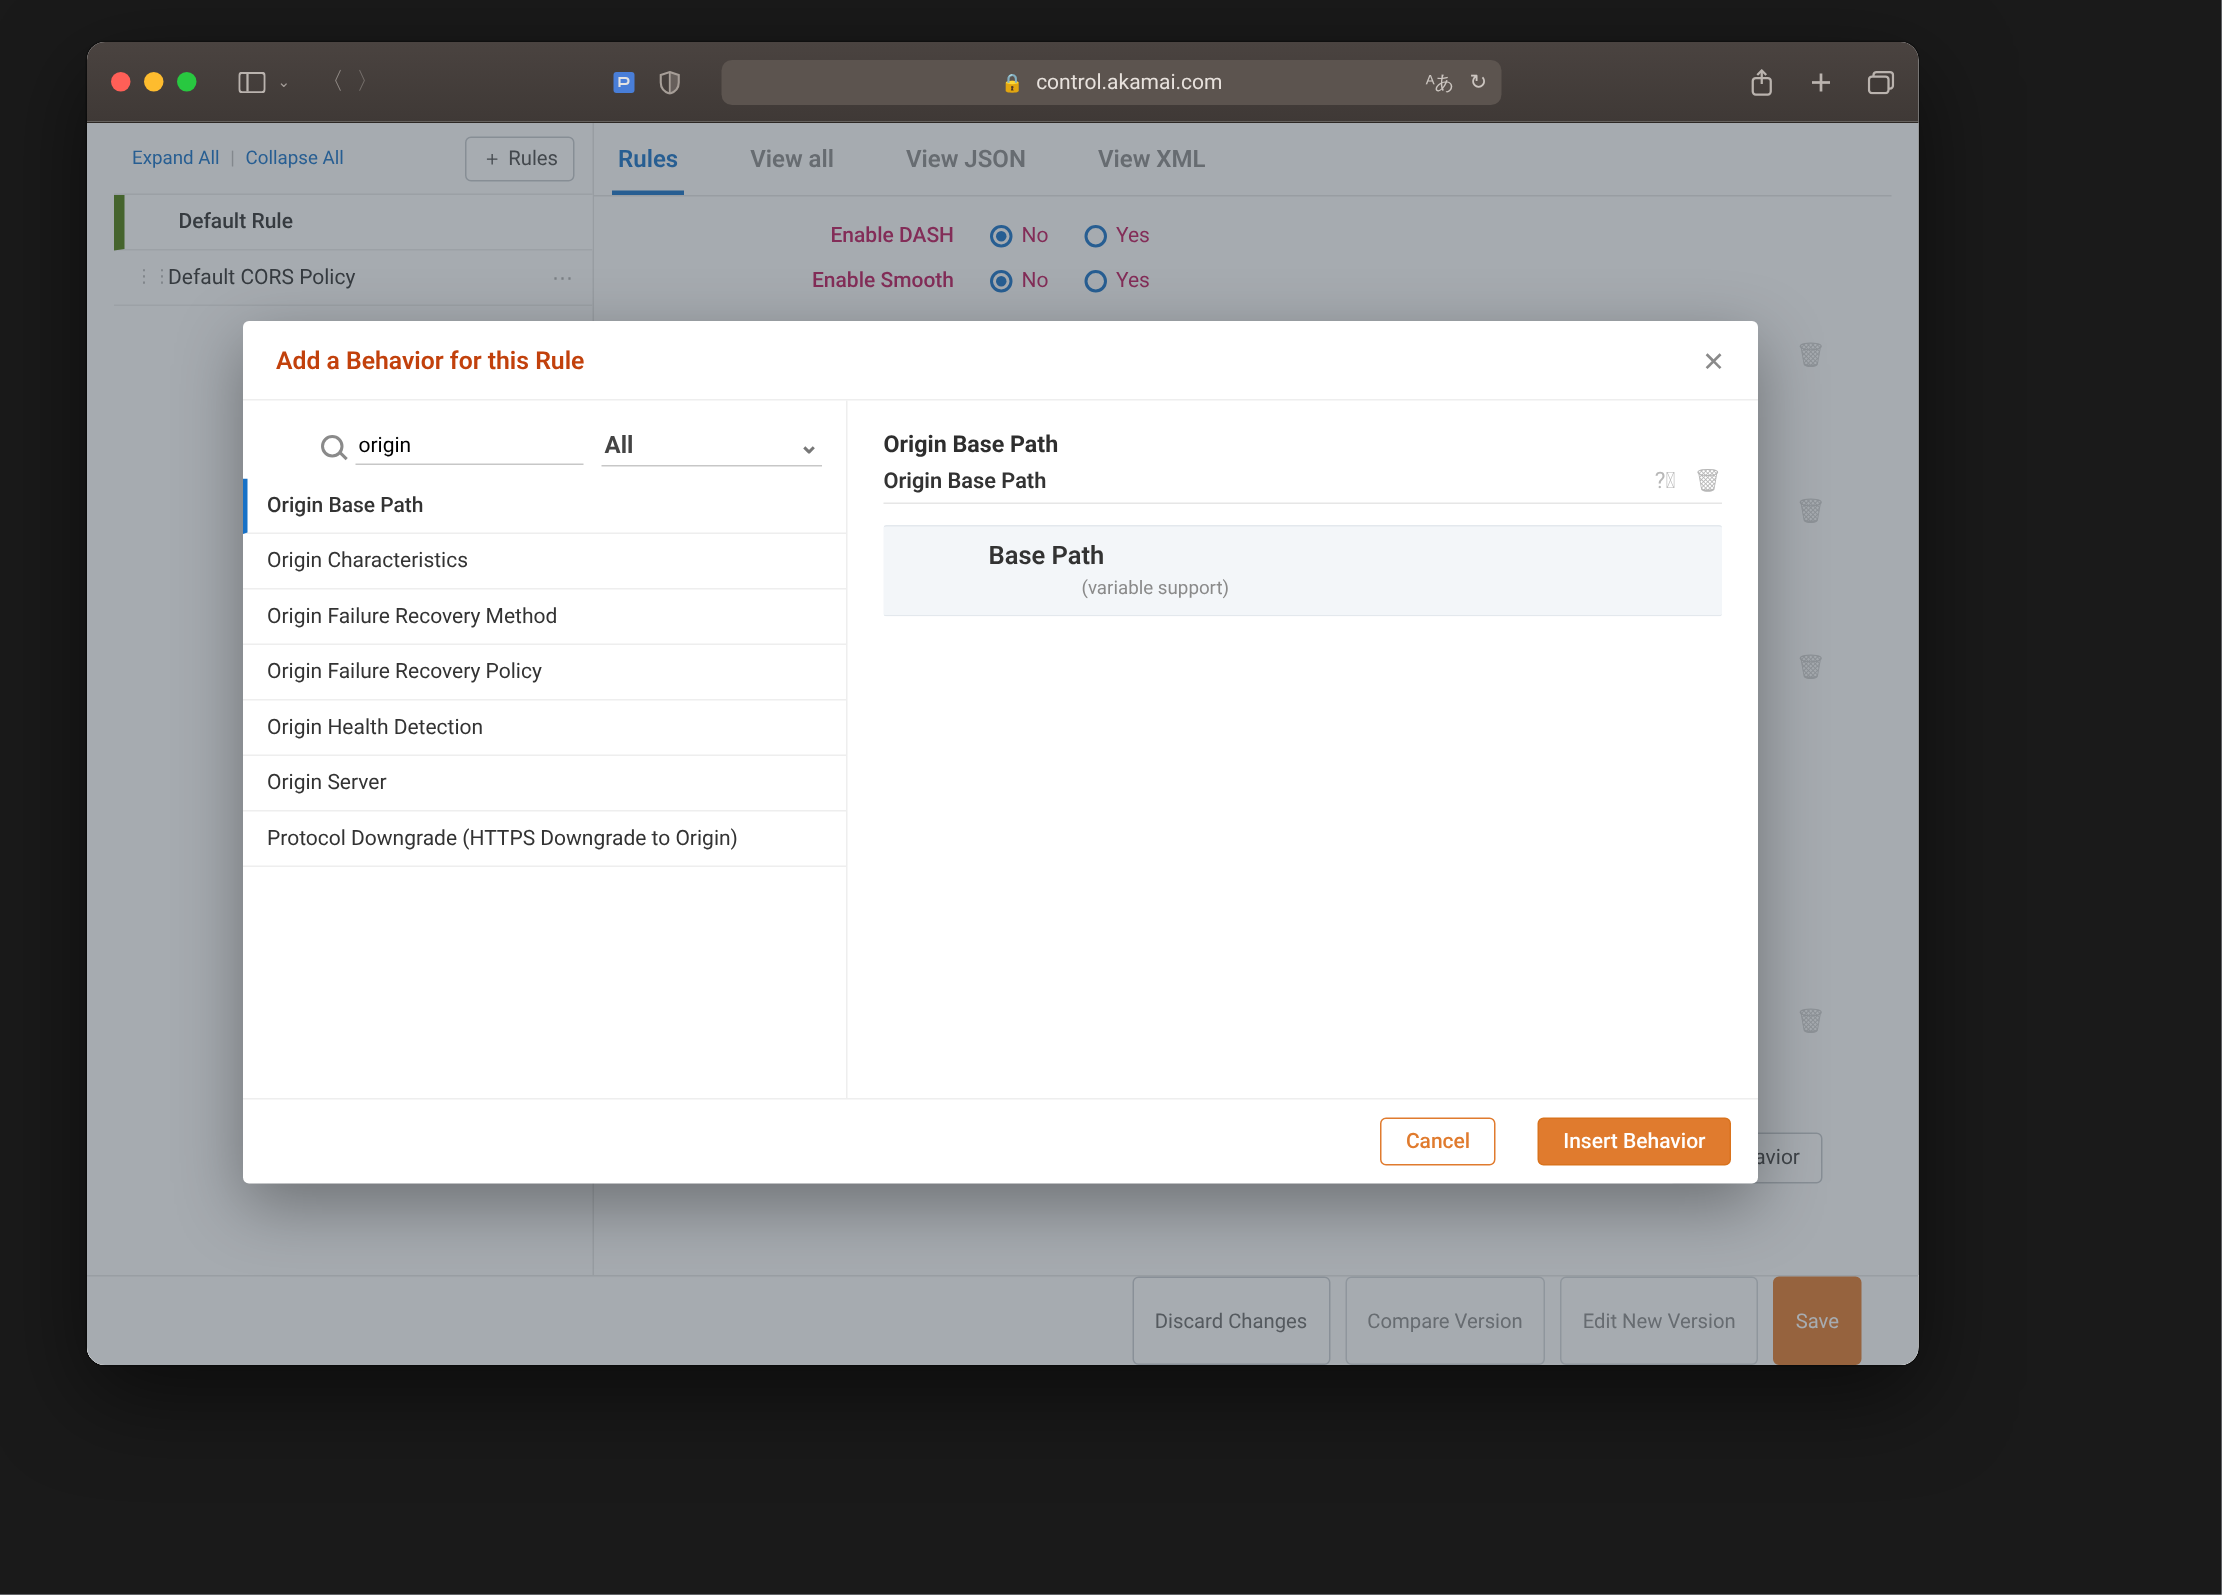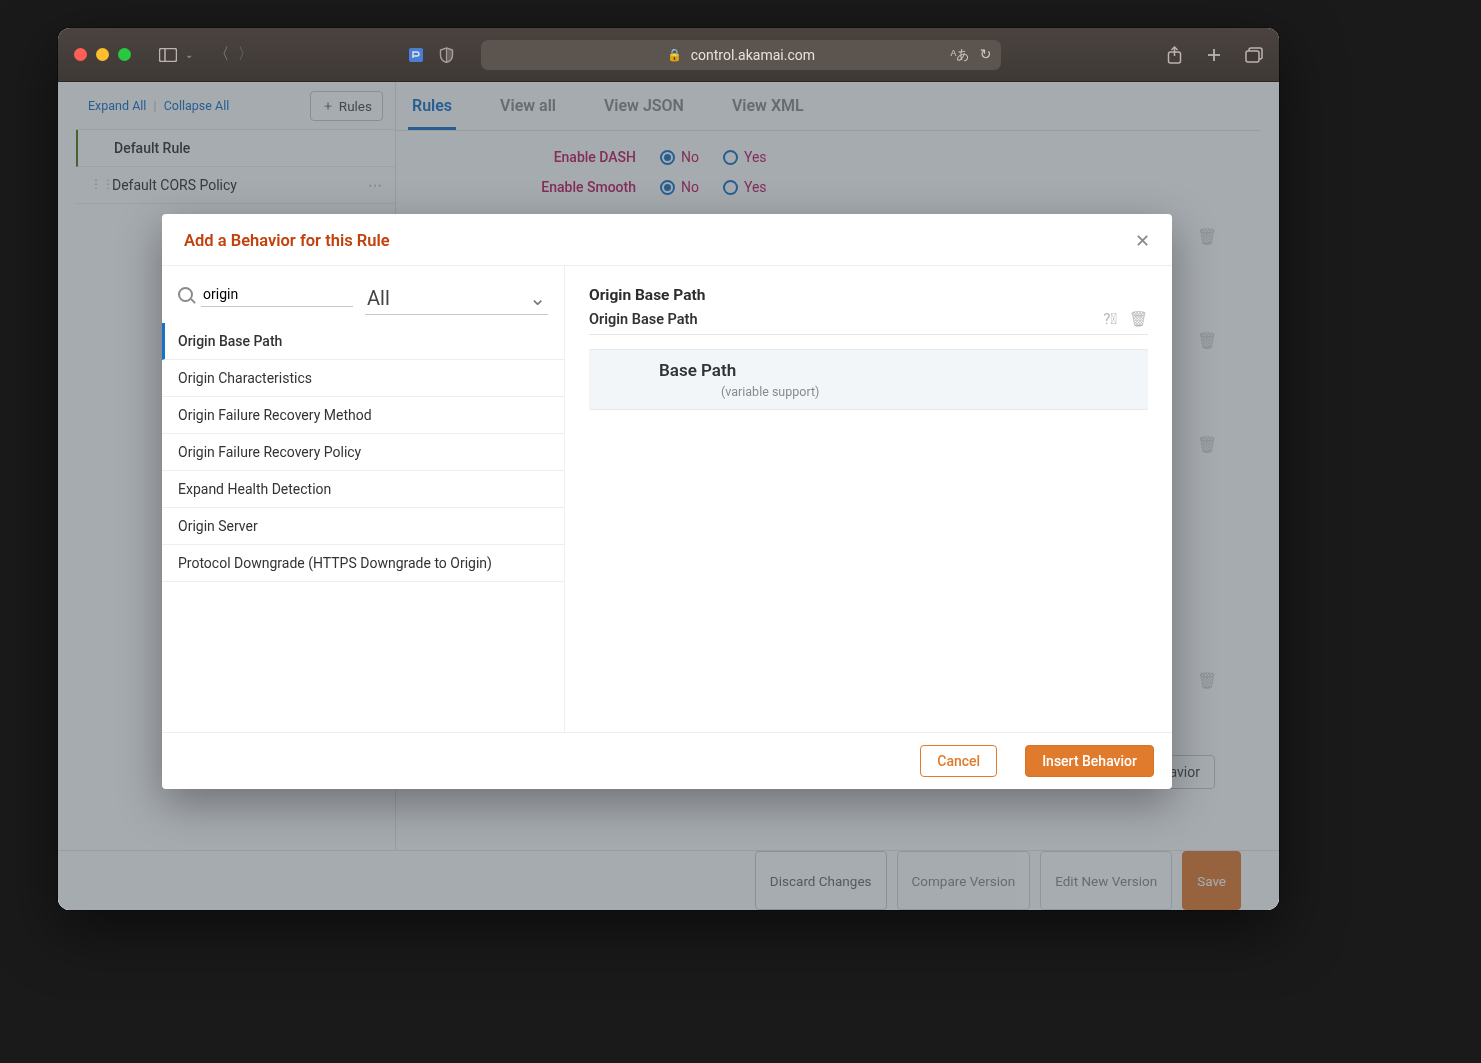--- a/index.html
+++ b/index.html
@@ -52,21 +52,21 @@
   .sb-links span{cursor:pointer;}
   .sb-sep{color:#bdbdbd; margin:0 4px;}
   .rules-btn{
     border:1px solid #c5c9cd; background:#fff; border-radius:4px;
     font-size:13.5px; color:#4a4a4a; padding:5px 10px; display:flex; gap:4px; align-items:center;
   }
   .rule-item{
     padding:10px 14px 10px 36px; font-size:14px; color:#323232;
     border-bottom:1px solid #ececec; position:relative;
   }
-  .rule-item.active{border-left:2px solid #4d7c0f; background:#fff; font-weight:500;}
+  .rule-item.active{border-left:7px solid #4d7c0f; background:#fff; font-weight:500;}
   .drag-handle{position:absolute; left:14px; color:#b8b8b8; font-size:12px;}
   .rule-more{position:absolute; right:12px; color:#b0b0b0; letter-spacing:1px;}
 
   
   .main-area{
     position:absolute; left:338px; right:18px; top:0; bottom:60px;
     display:flex; flex-direction:column;
   }
   .tabs{
     display:flex; gap:40px; border-bottom:1px solid #e4e4e4; padding:0 12px;
@@ -133,29 +133,29 @@
   .modal-head{
     padding:16px 22px 14px; display:flex; align-items:center; justify-content:space-between;
   }
   .modal-title{font-size:16.5px;font-weight:600;color:#c2410c;}
   .modal-close{font-size:18px;color:#8a8a8a;cursor:pointer;background:none;border:0;}
   .modal-body{flex:1; display:flex; border-top:1px solid #eee; min-height:0;}
   .behav-left{
     width:403px; border-right:1px solid #eee; display:flex; flex-direction:column;
   }
   .search-row{
-    display:flex; align-items:flex-start; gap:12px; padding:16px 16px 8px;
+    display:flex; align-items:center; gap:12px; padding:16px 16px 8px;margin-left:36px;
   }
   .search-wrap{display:flex;align-items:center;gap:8px;flex:0 0 175px;}
   .search-input{
     border:0;border-bottom:1px solid #c7c7c7;font-size:14px;padding:4px 2px;outline:none;width:100%;
   }
   .filter-select{
-    flex:1;border:0;border-bottom:1px solid #c7c7c7;font-size:20px;padding:4px 2px;
-    display:flex;justify-content:space-between;align-items:center;color:#444;
+    flex:1;border:0;border-bottom:1px solid #c7c7c7;font-size:16px;padding:4px 2px;
+    display:flex;justify-content:space-between;align-items:center;color:#444;font-weight:bold;
   }
   .behav-list{flex:1;overflow:auto;}
   .behav-item{
     padding:10px 16px;font-size:14px;color:#333;border-bottom:1px solid #eee;cursor:pointer;
   }
   .behav-item.active{border-left:3px solid #1771c6;background:#fff;font-weight:500;padding-left:13px;}
   .behav-right{flex:1;padding:20px 24px 10px;display:flex;flex-direction:column;}
   .br-title{font-size:15.5px;font-weight:700;color:#2e2e2e;margin-bottom:6px;}
   .br-desc{font-size:13.5px;color:#555;margin-bottom:16px;}
   .br-sub{
@@ -353,21 +353,21 @@
             <div class="filter-select">
               <span>All</span>
               <span style="color:#777;">⌄</span>
             </div>
           </div>
           <div class="behav-list" id="behav-list">
               <div class="behav-item active">Origin Base Path</div>
               <div class="behav-item">Origin Characteristics</div>
               <div class="behav-item">Origin Failure Recovery Method</div>
               <div class="behav-item">Origin Failure Recovery Policy</div>
-              <div class="behav-item">Expand Health Detection</div>
+              <div class="behav-item">Origin Health Detection</div>
               <div class="behav-item">Origin Server</div>
               <div class="behav-item">Protocol Downgrade (HTTPS Downgrade to Origin)</div>
             </div>
         </div>
         <div class="behav-right">
           <div class="br-title">Origin Base Path</div>
           <div class="br-sub">
             <span class="br-sub-title">Origin Base Path</span>
             <span class="br-sub-icons">
               <span>?⃝</span>

